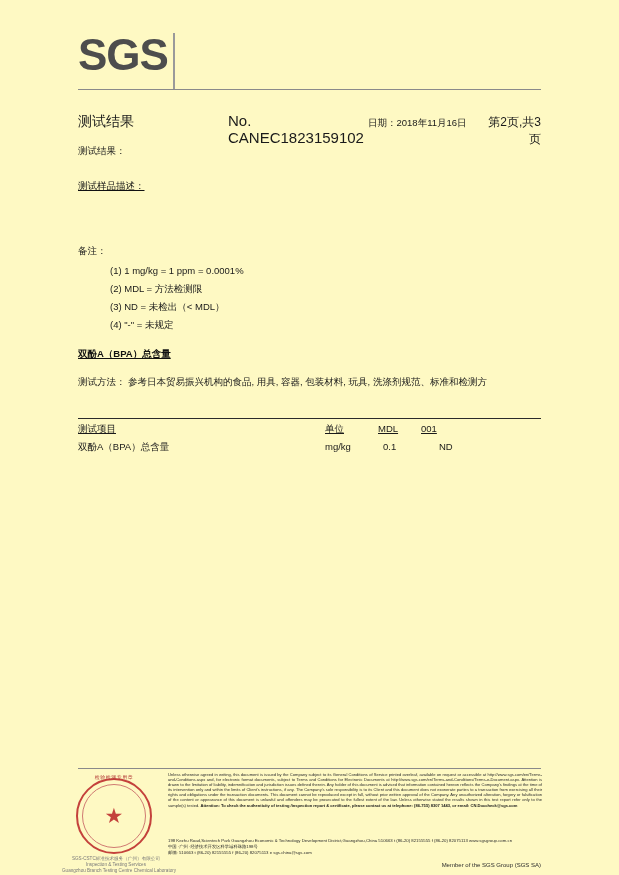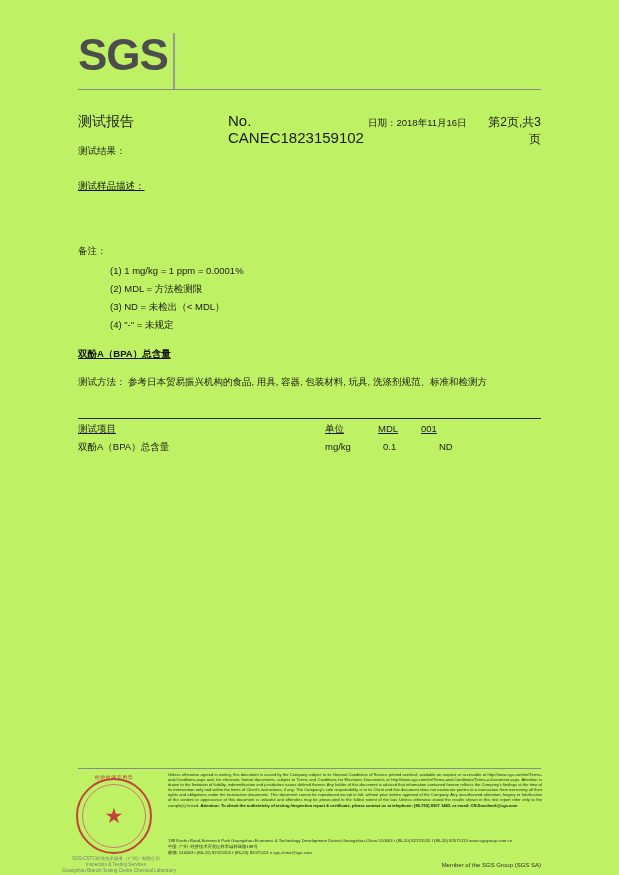--- a/index.html
+++ b/index.html
@@ -9,21 +9,21 @@
   }
   body {
     width: 619px;
     height: 875px;
     font-family: "Liberation Sans", sans-serif;
   }
   .page {
     position: relative;
     width: 619px;
     height: 875px;
-    background: #bef264;
+    background: #fef9c3;
     overflow: hidden;
   }
   
   .logo-wrap {
     position: absolute;
     left: 78px;
     top: 32px;
     width: 100px;
     height: 52px;
   }
@@ -221,21 +221,21 @@
 
 <div class="page">
 
   <div class="logo-wrap">
     <div class="logo-text">SGS</div>
   </div>
   <div class="logo-tick"></div>
   <div class="logo-rule"></div>
 
   <div class="title-row">
-    <div class="doc-title">测试报告</div>
+    <div class="doc-title">测试结果</div>
     <div class="doc-no">No. CANEC1823159102</div>
     <div class="doc-date">日期：2018年11月16日</div>
     <div class="doc-page">第2页,共3页</div>
   </div>
 
   <div class="txt" style="left:78px; top:145px;">测试结果：</div>
 
   <div class="sec-head" style="left:78px; top:180px;">测试样品描述：</div>
 
 

